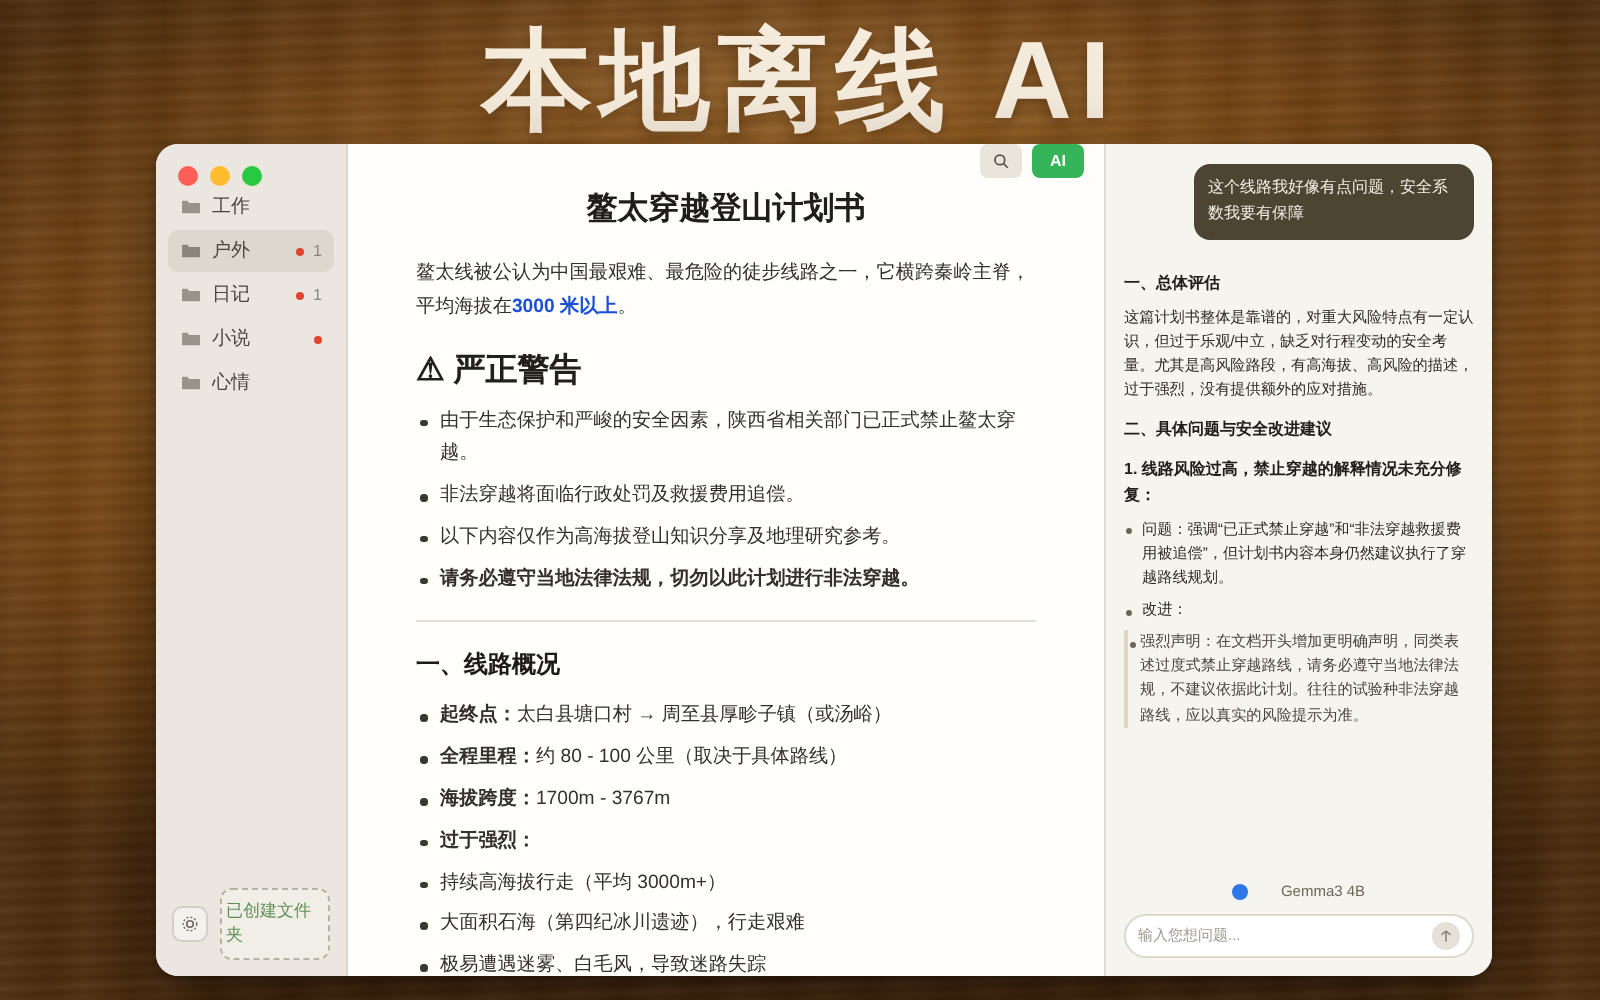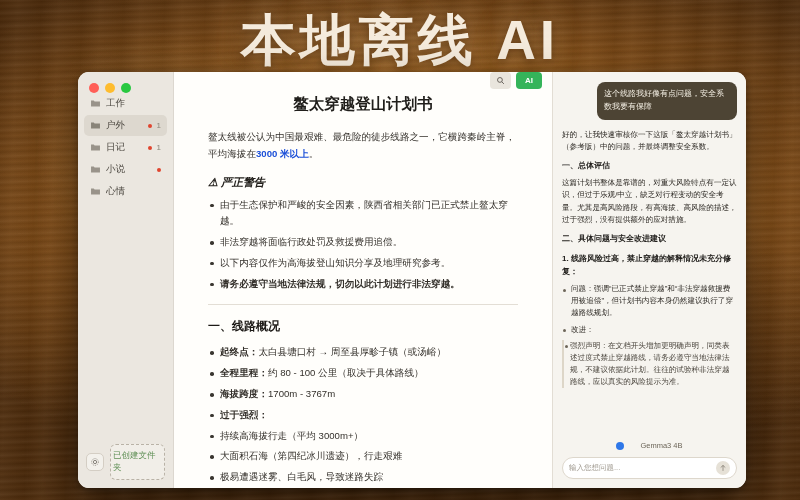--- a/index.html
+++ b/index.html
@@ -161,23 +161,22 @@
     font-size: 15.5px;
     font-weight: 700;
     color: #201e1b;
     margin-bottom: 14px;
   }
   .doc p, .doc li { font-size: 9.6px; line-height: 1.75; color: #34302b; }
   .lead { margin-bottom: 12px; }
   .blue { color: #1b4fd8; font-weight: 600; }
 
   .warn-head {
-    font-size: 11px; font-weight: 700; color: #23201c;
+    font-size: 16px; font-weight: 700; color: #23201c;
     margin: 2px 0 7px 0;
-    font-style: italic;
   }
   ul { list-style: none; }
   .bullets li {
     position: relative;
     padding-left: 12px;
     margin-bottom: 4px;
   }
   .bullets li::before {
     content: "";
     position: absolute;
@@ -389,21 +388,20 @@
         <li>水源稀缺且分布不均</li>
       </ul>
 
     </div>
   </div>
 
   <div class="chat">
     <div class="bubble-user">这个线路我好像有点问题，安全系数我要有保障</div>
 
     <div class="assistant">
-      <p>好的，让我快速审核你一下这版「鳌太穿越计划书」（参考版）中的问题，并最终调整安全系数。</p>
       <div class="sec">一、总体评估</div>
       <p>这篇计划书整体是靠谱的，对重大风险特点有一定认识，但过于乐观/中立，缺乏对行程变动的安全考量。尤其是高风险路段，有高海拔、高风险的描述，过于强烈，没有提供额外的应对措施。</p>
       <div class="sec">二、具体问题与安全改进建议</div>
       <div class="sec">1. 线路风险过高，禁止穿越的解释情况未充分修复：</div>
       <ul>
         <li>问题：强调“已正式禁止穿越”和“非法穿越救援费用被追偿”，但计划书内容本身仍然建议执行了穿越路线规划。</li>
         <li>改进：</li>
         <li class="quote">强烈声明：在文档开头增加更明确声明，同类表述过度式禁止穿越路线，请务必遵守当地法律法规，不建议依据此计划。往往的试验种非法穿越路线，应以真实的风险提示为准。</li>
       </ul>
     </div>

